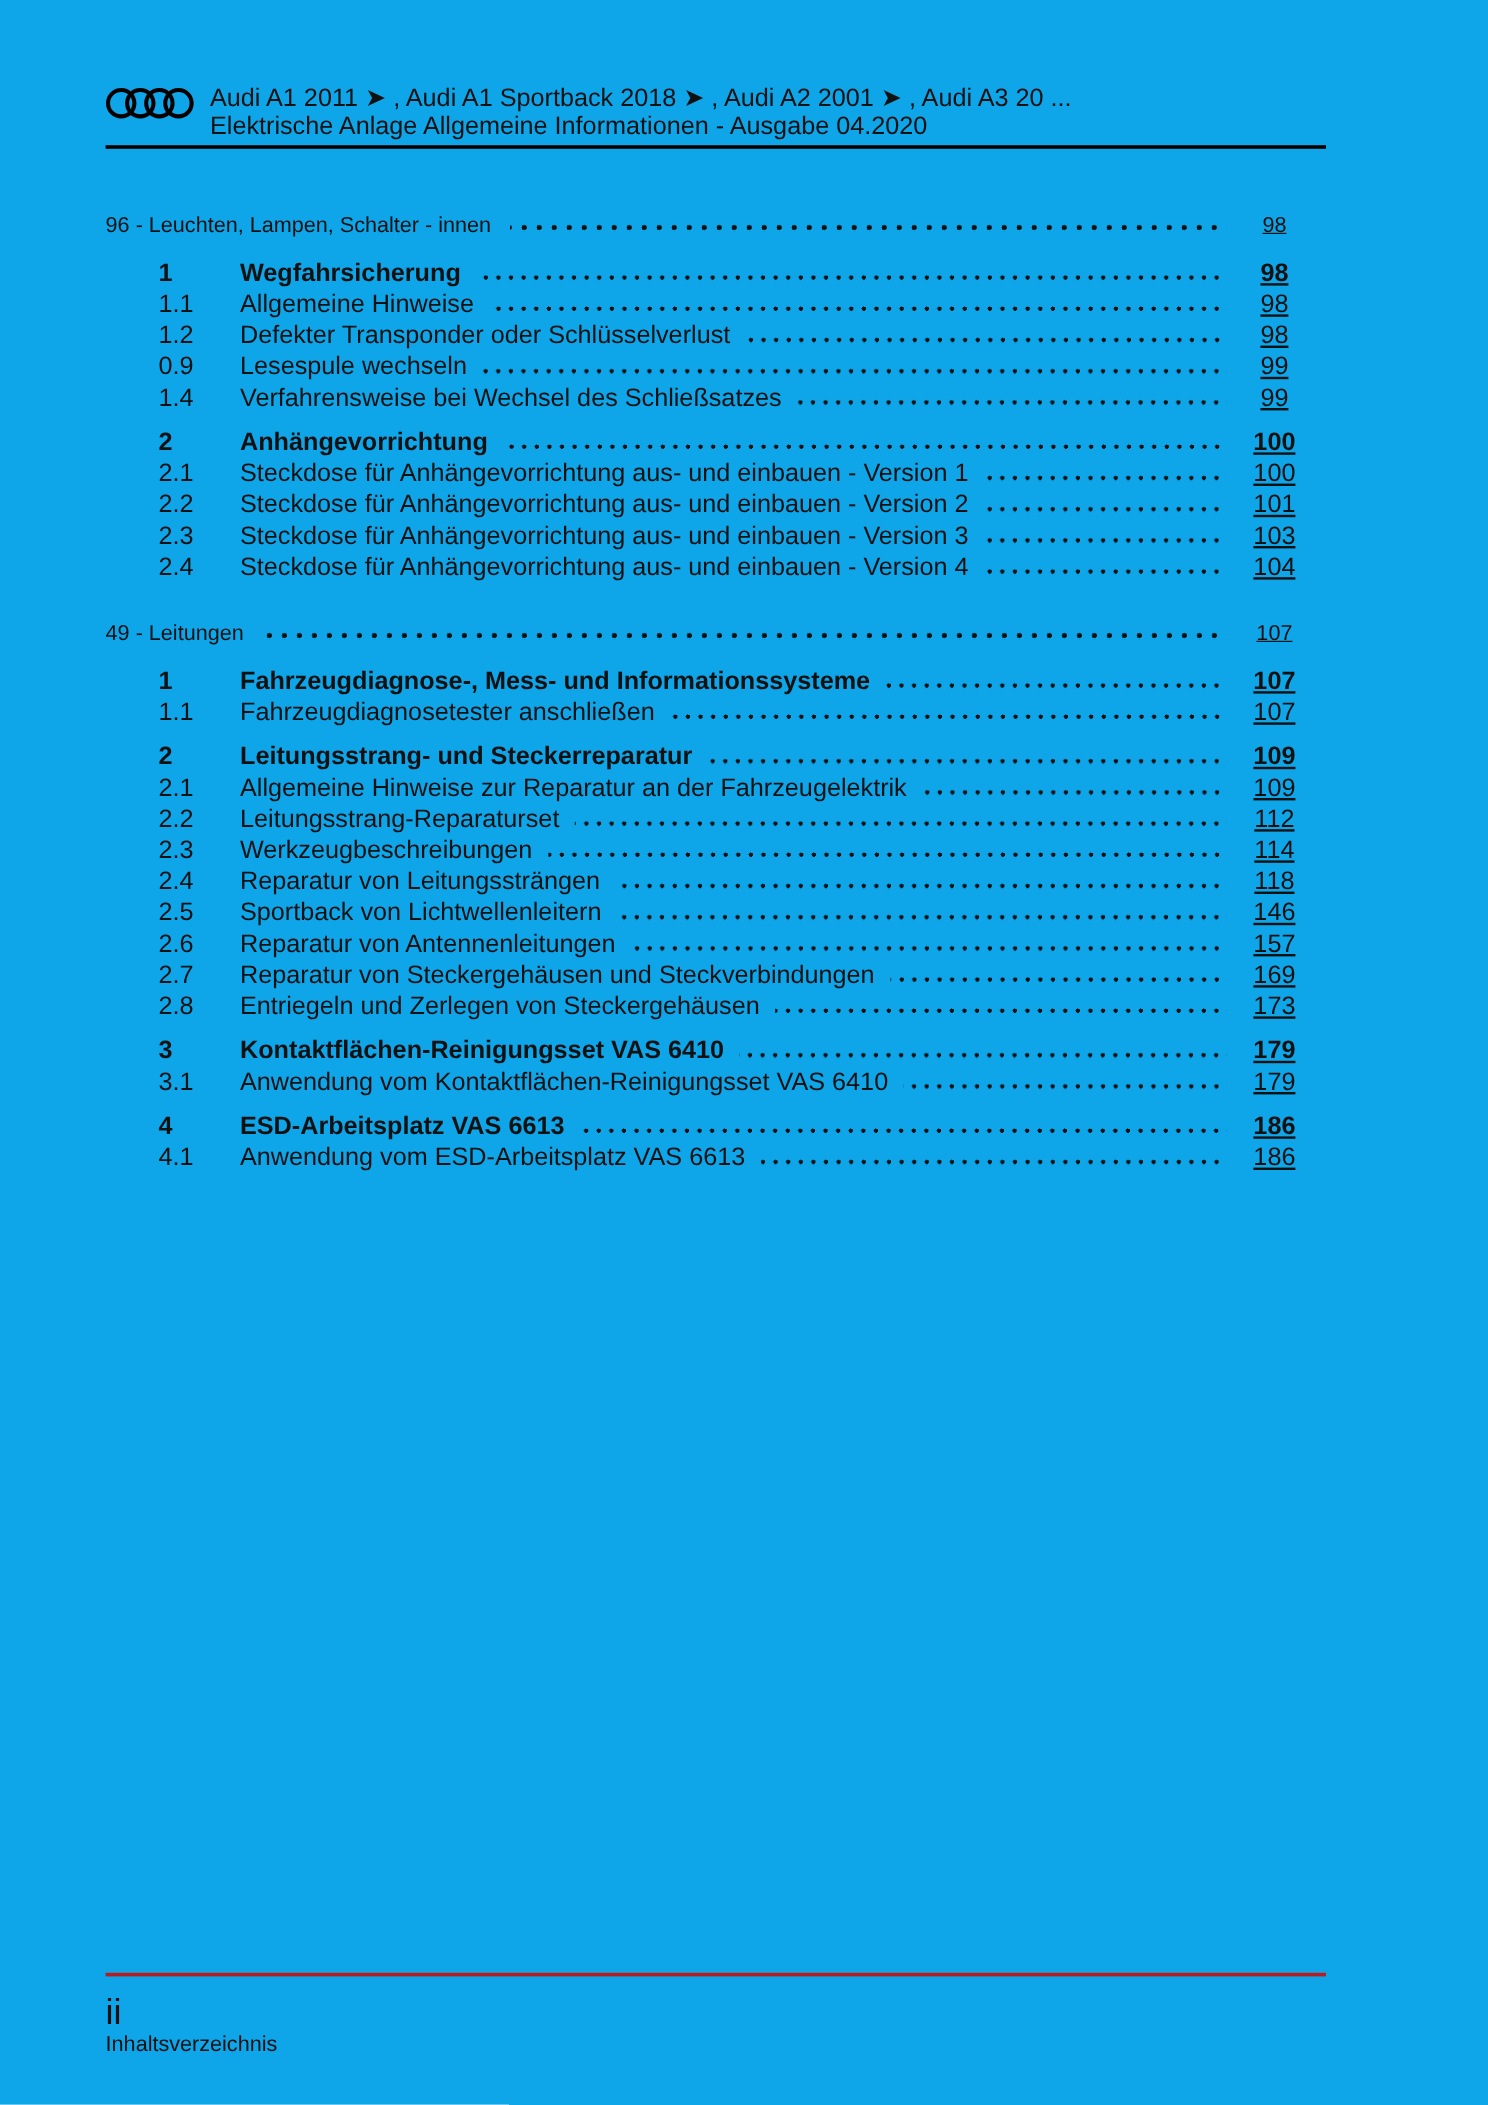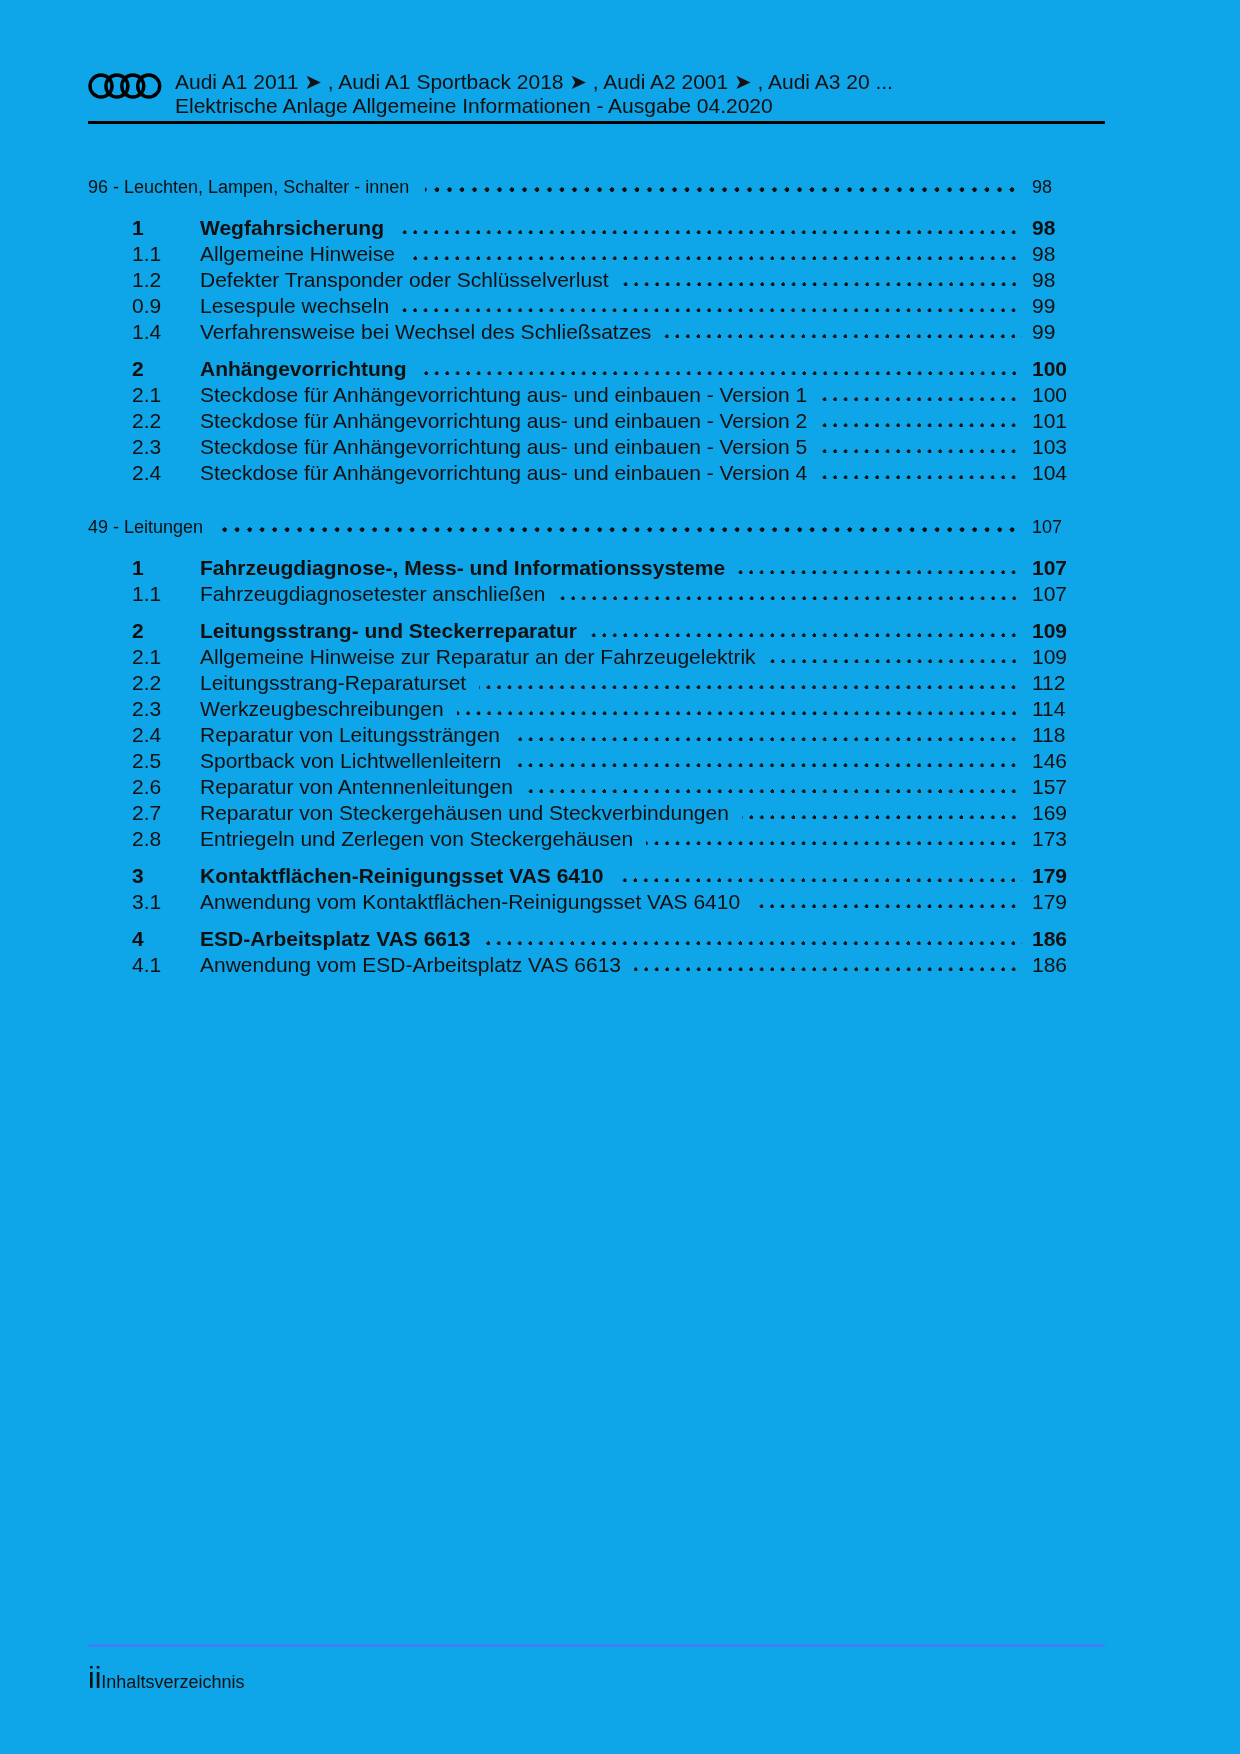--- a/index.html
+++ b/index.html
@@ -60,32 +60,33 @@
     background-size: 10.5px 5px;
     background-repeat: repeat-x;
     background-position: right 0 bottom 0;
   }
   .ch-leader {
     height: 6px;
     margin-left: 16px;
     background-image: radial-gradient(circle at 2.6px 2.6px, #111 2.1px, transparent 2.3px);
     background-size: 12.5px 6px;
   }
-  .pg { flex: none; width: 73px; text-align: left; padding-right: 13px; box-sizing: border-box; }
+  .pg { flex: none; width: 73px; text-align: center; padding-right: 13px; box-sizing: border-box; text-decoration: underline; }
 
   
   .footer {
     position: absolute;
     left: 88px;
     top: 1644px;
     width: 1017px;
-    border-top: 3px solid #3b82f6;
+    border-top: 3px solid #b91c1c;
     padding-top: 16px;
     display: flex;
     align-items: baseline;
+    flex-direction: column;
   }
   .footer-page { font-size: 30px; line-height: 30px; }
   .footer-label { font-size: 18px; margin-left: 0; }
 </style>
 </head>
 <body>
 
 <div class="page">
 
   <div class="header">
@@ -157,21 +158,21 @@
         <span class="pg">100</span>
       </div>
       <div class="toc-row">
         <span class="num">2.2</span>
         <span class="title">Steckdose für Anhängevorrichtung aus- und einbauen - Version 2</span>
         <span class="leader"></span>
         <span class="pg">101</span>
       </div>
       <div class="toc-row">
         <span class="num">2.3</span>
-        <span class="title">Steckdose für Anhängevorrichtung aus- und einbauen - Version 5</span>
+        <span class="title">Steckdose für Anhängevorrichtung aus- und einbauen - Version 3</span>
         <span class="leader"></span>
         <span class="pg">103</span>
       </div>
       <div class="toc-row">
         <span class="num">2.4</span>
         <span class="title">Steckdose für Anhängevorrichtung aus- und einbauen - Version 4</span>
         <span class="leader"></span>
         <span class="pg">104</span>
       </div>
       <div class="toc-chapter-row">

